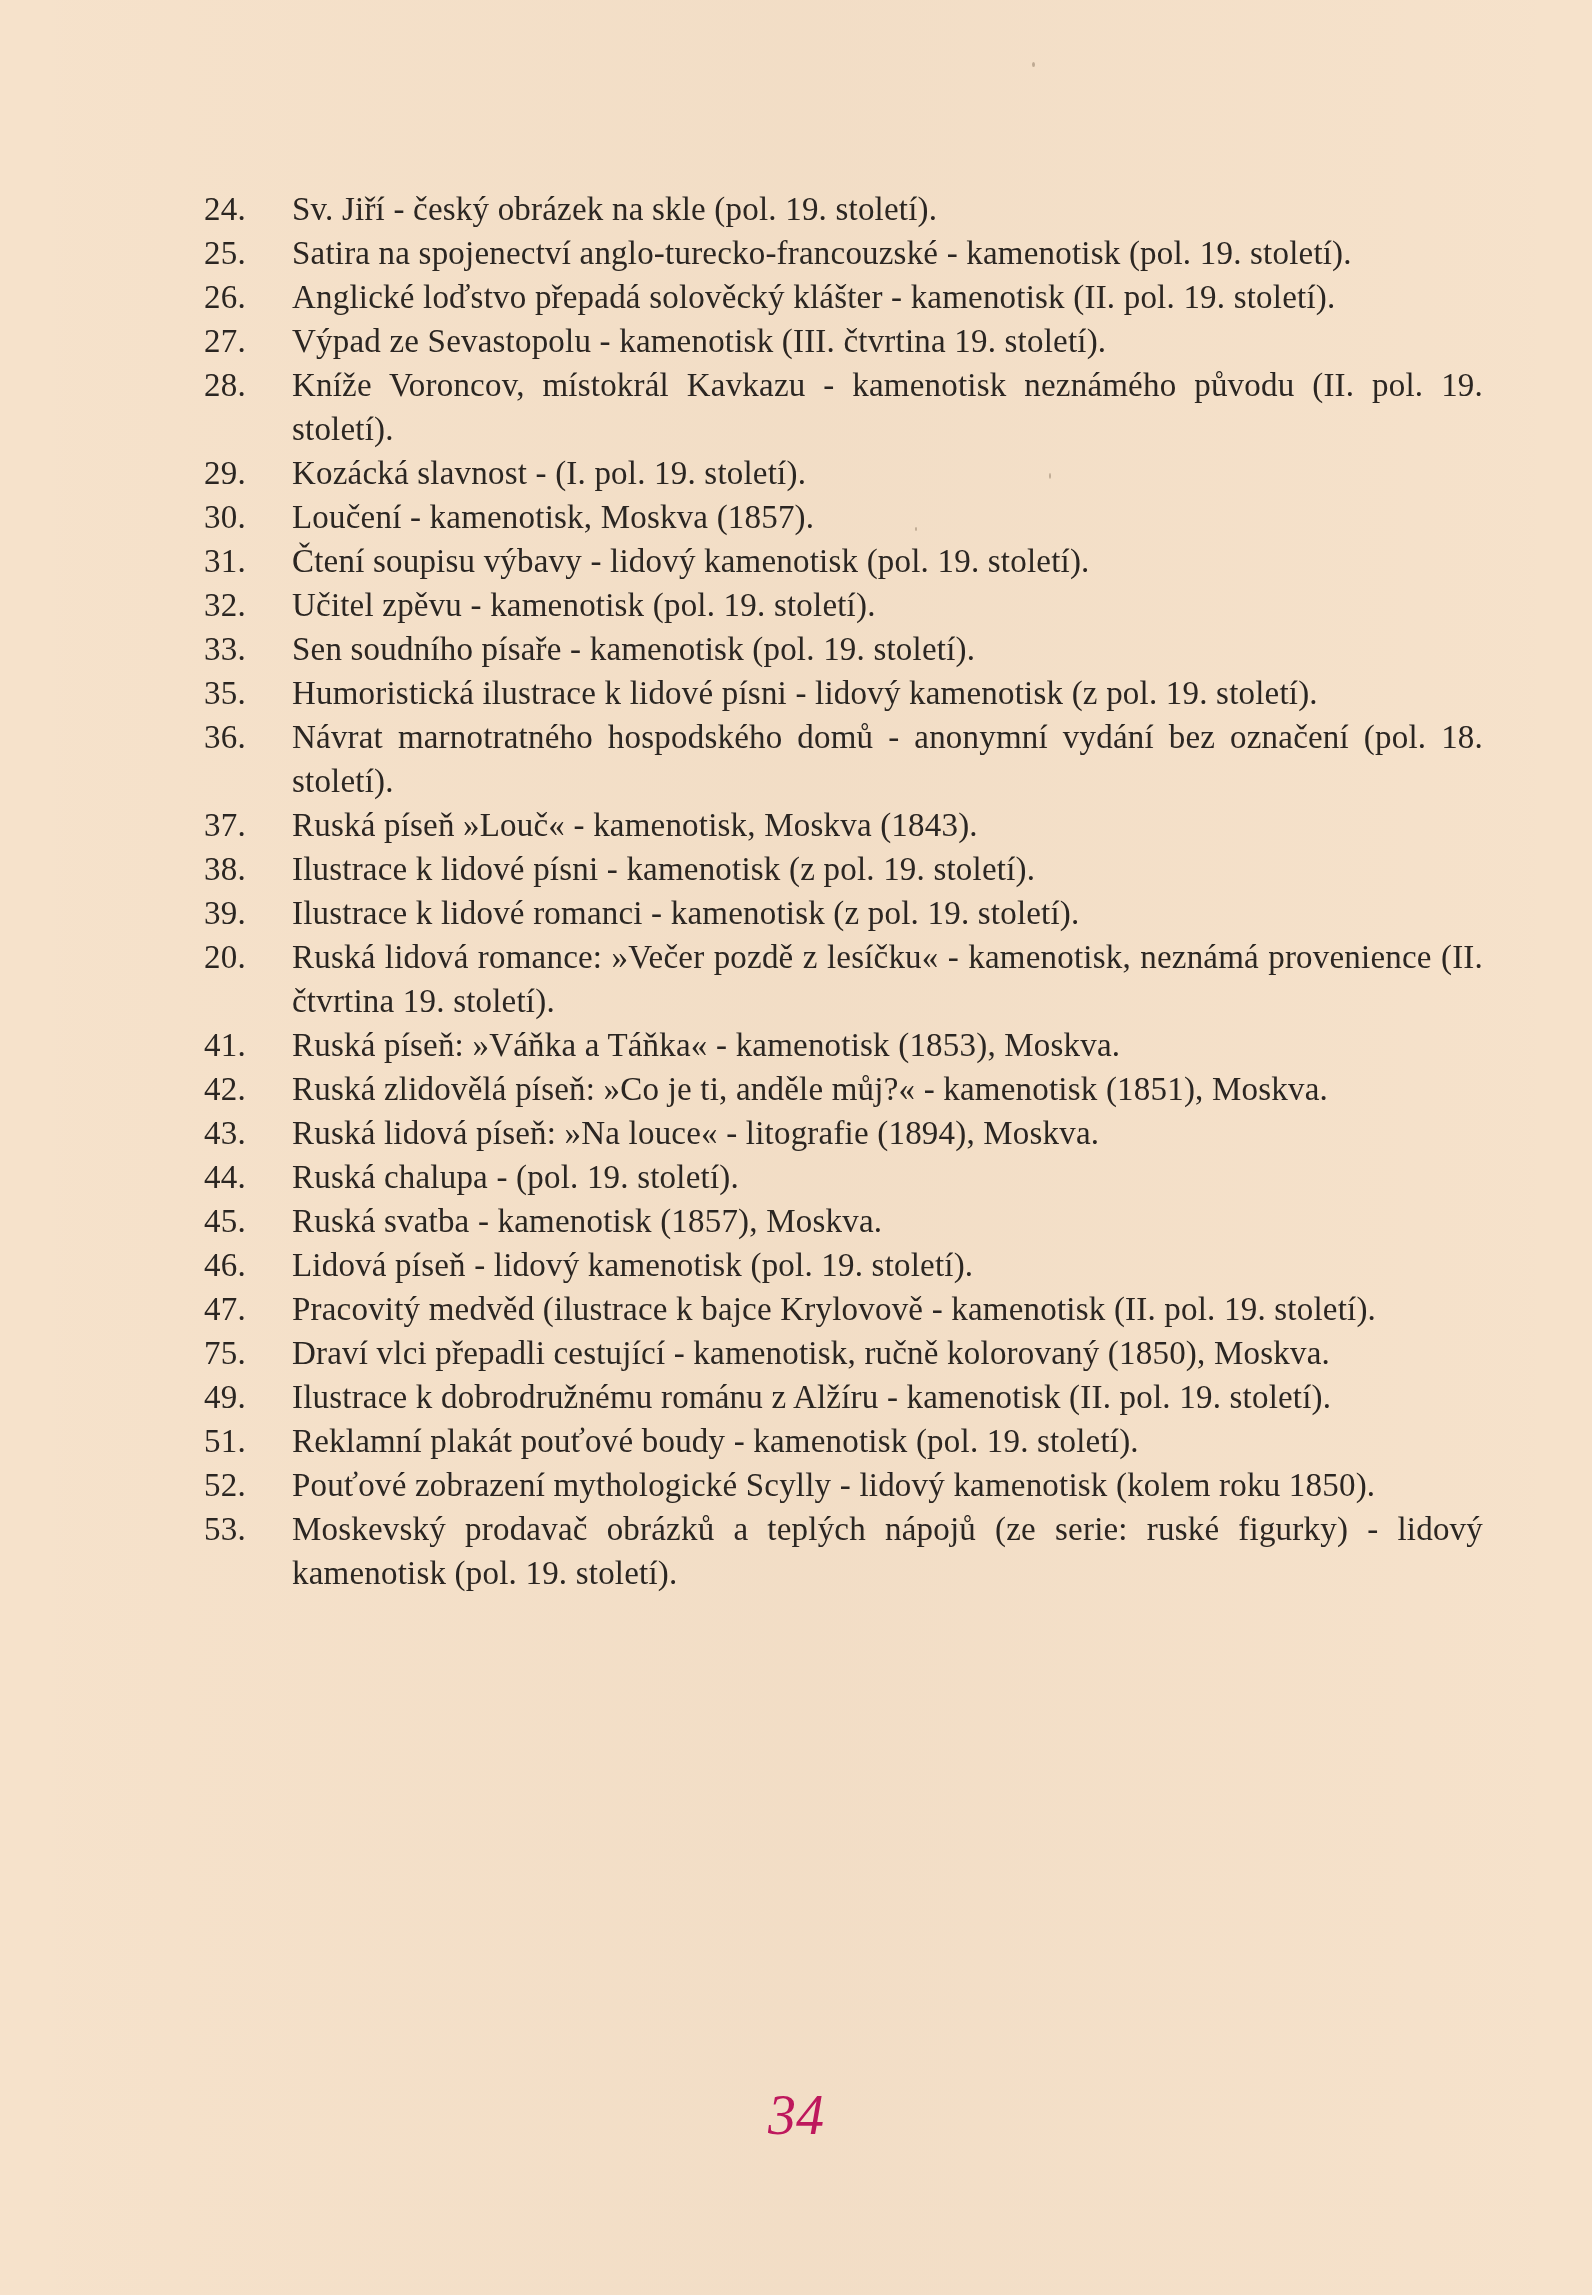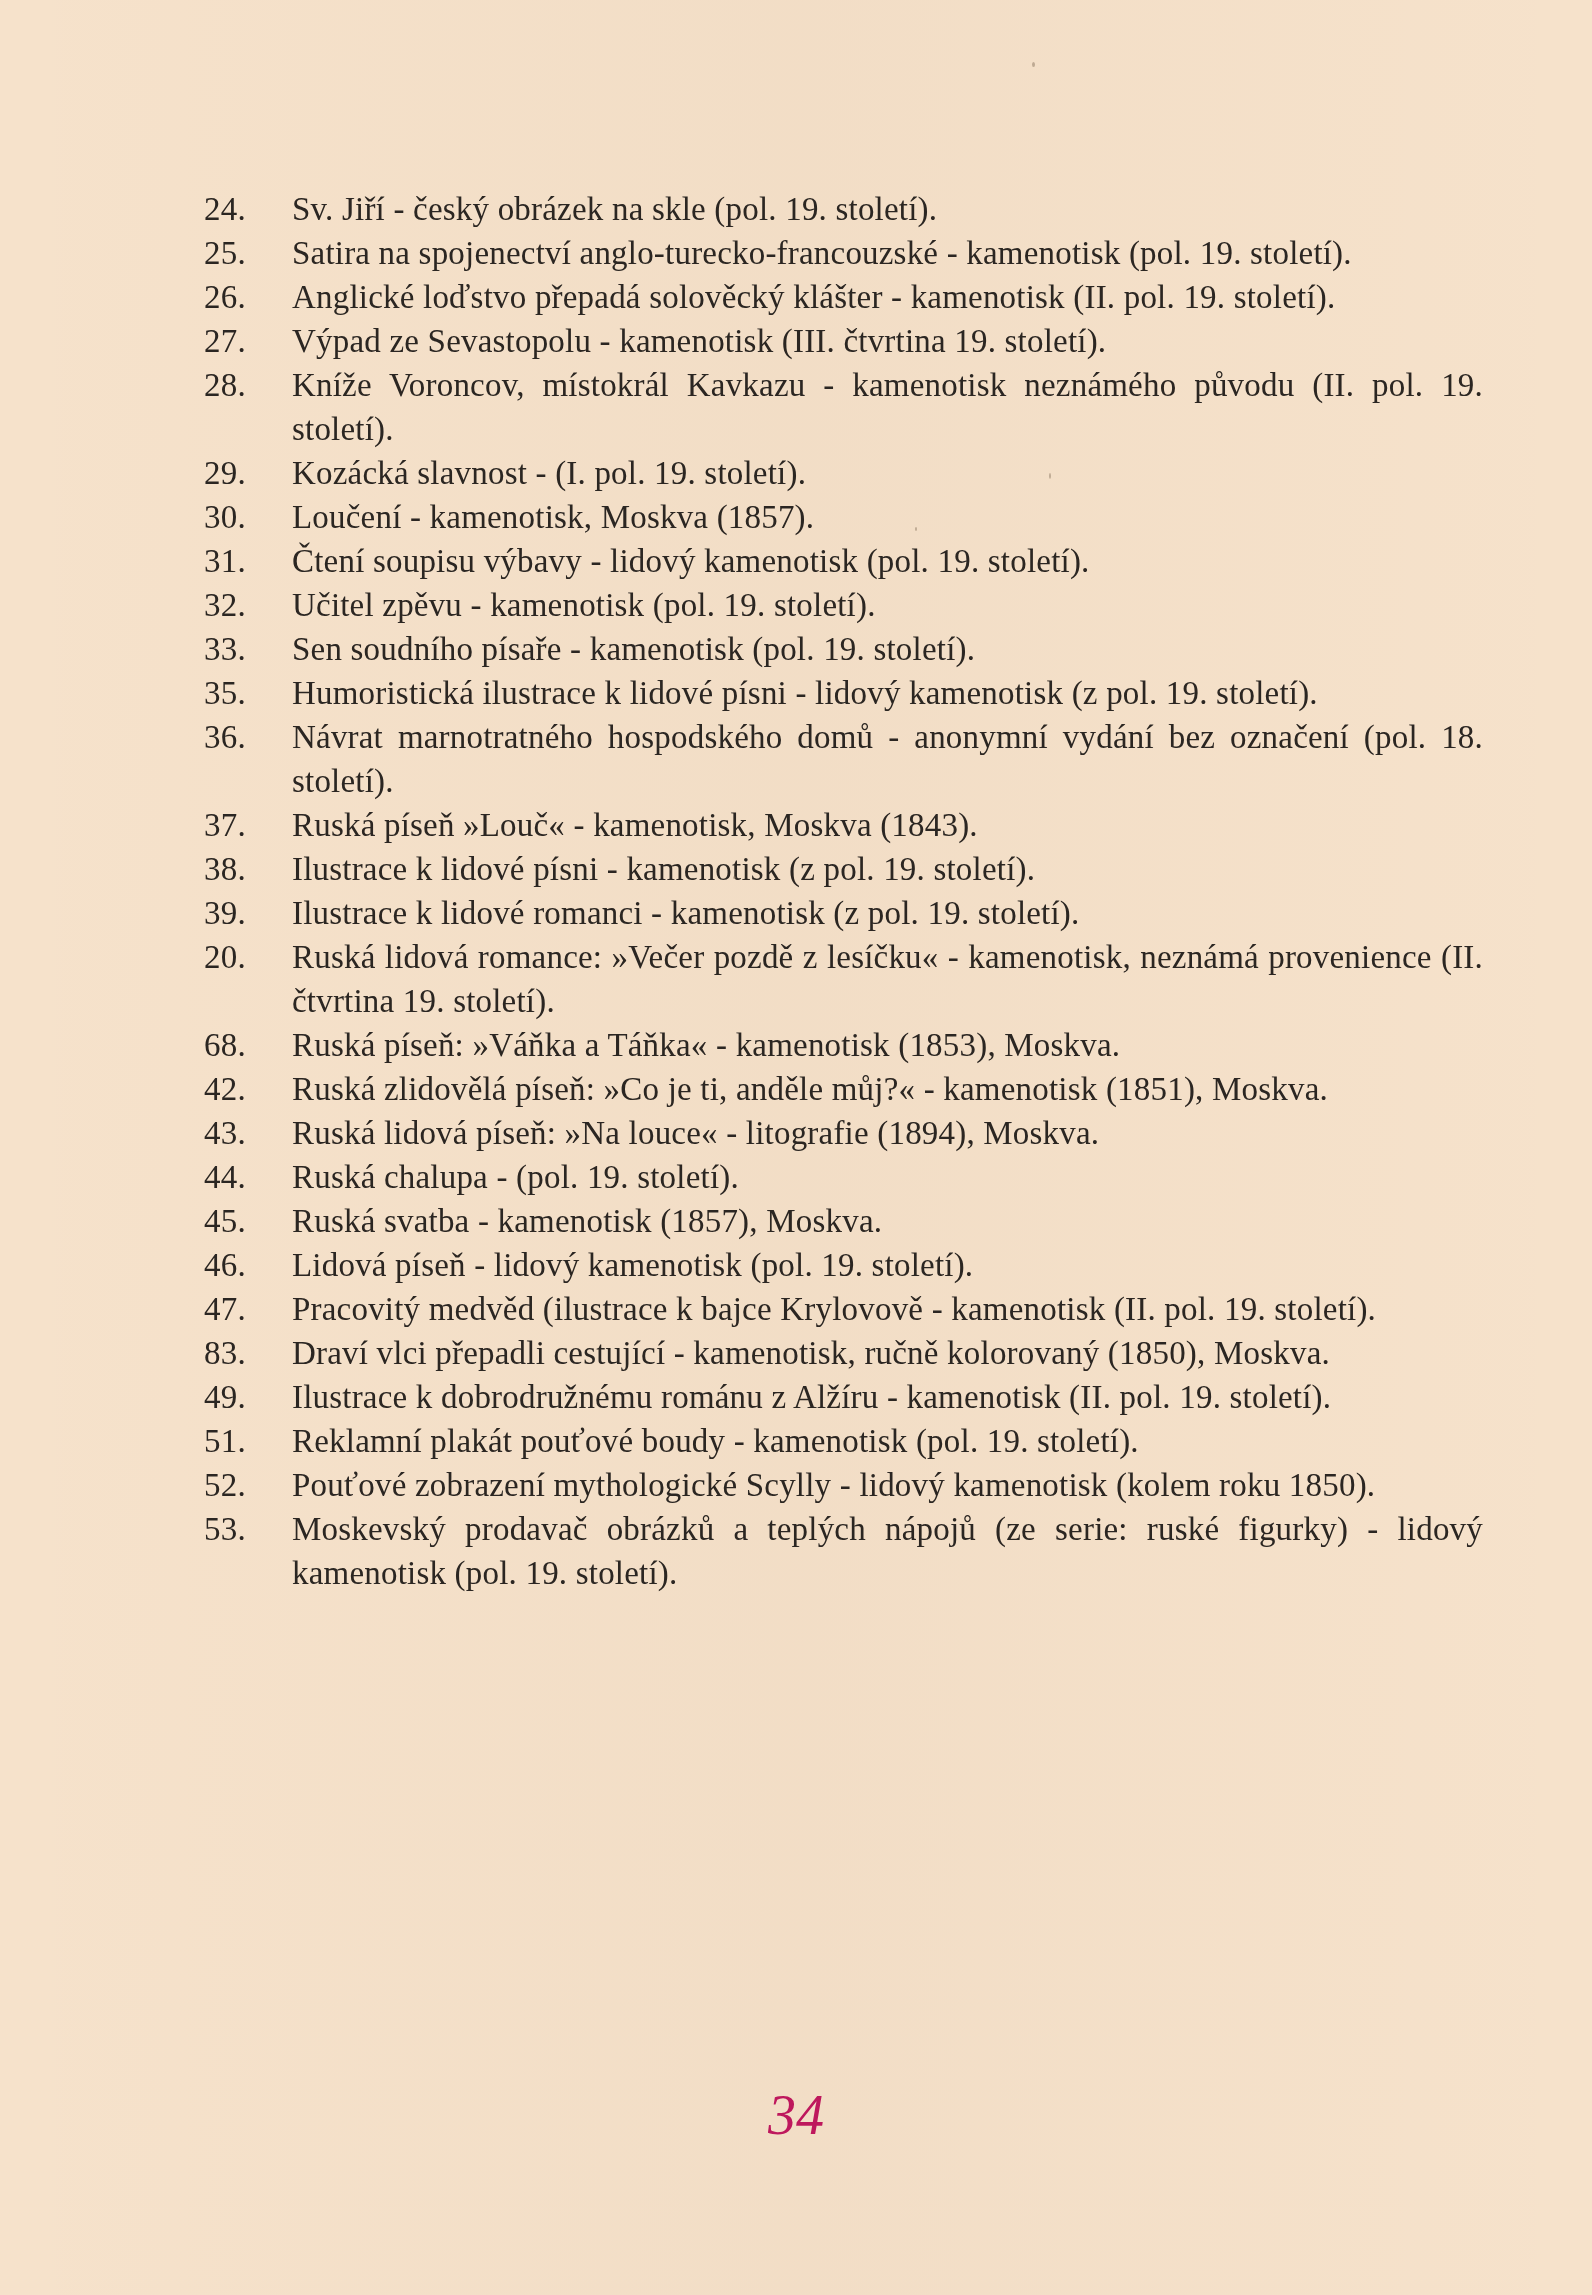--- a/index.html
+++ b/index.html
@@ -130,21 +130,21 @@
       </li>
     <li class="entry">
         <span class="num">39.</span>
         <span class="text">Ilustrace k lidové romanci - kamenotisk (z pol. 19. století).</span>
       </li>
     <li class="entry">
         <span class="num">20.</span>
         <span class="text">Ruská lidová romance: »Večer pozdě z lesíčku« - kamenotisk, neznámá provenience (II. čtvrtina 19. století).</span>
       </li>
     <li class="entry">
-        <span class="num">68.</span>
+        <span class="num">41.</span>
         <span class="text">Ruská píseň: »Váňka a Táňka« - kamenotisk (1853), Moskva.</span>
       </li>
     <li class="entry">
         <span class="num">42.</span>
         <span class="text">Ruská zlidovělá píseň: »Co je ti, anděle můj?« - kamenotisk (1851), Moskva.</span>
       </li>
     <li class="entry">
         <span class="num">43.</span>
         <span class="text">Ruská lidová píseň: »Na louce« - litografie (1894), Moskva.</span>
       </li>
@@ -158,21 +158,21 @@
       </li>
     <li class="entry">
         <span class="num">46.</span>
         <span class="text">Lidová píseň - lidový kamenotisk (pol. 19. století).</span>
       </li>
     <li class="entry">
         <span class="num">47.</span>
         <span class="text">Pracovitý medvěd (ilustrace k bajce Krylovově - kamenotisk (II. pol. 19. století).</span>
       </li>
     <li class="entry">
-        <span class="num">83.</span>
+        <span class="num">75.</span>
         <span class="text">Draví vlci přepadli cestující - kamenotisk, ručně kolorovaný (1850), Moskva.</span>
       </li>
     <li class="entry">
         <span class="num">49.</span>
         <span class="text">Ilustrace k dobrodružnému románu z Alžíru - kamenotisk (II. pol. 19. století).</span>
       </li>
     <li class="entry">
         <span class="num">51.</span>
         <span class="text">Reklamní plakát pouťové boudy - kamenotisk (pol. 19. století).</span>
       </li>

